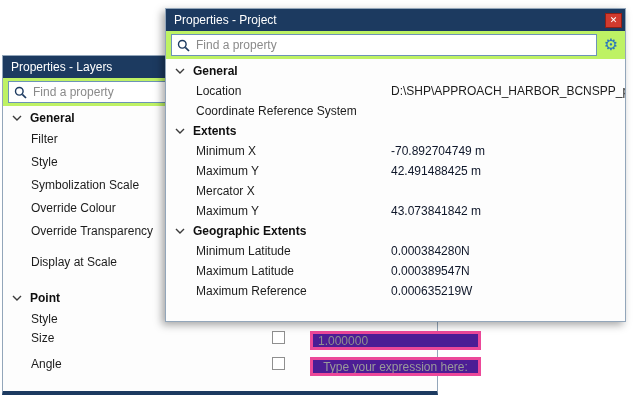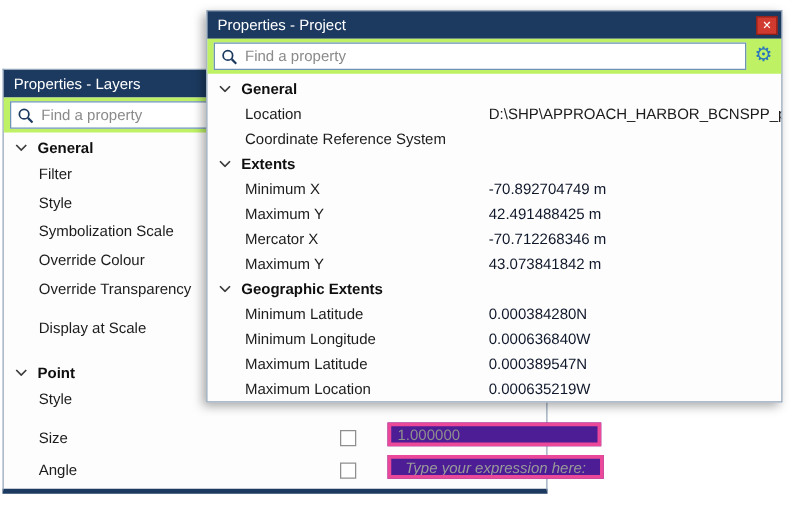--- a/index.html
+++ b/index.html
@@ -98,21 +98,21 @@
   .ltree .tree-item {
     height: 23px;
     line-height: 23px;
     padding-left: 28px;
     cursor: default;
   }
   .ltree .gap-before { margin-top: 8px; }
   .ltree .big-gap-before { margin-top: 14px; }
   .prop-row {
     height: 26px;
-    display: flex; align-items: flex-end;
+    display: flex; align-items: flex-start;
     padding-left: 28px;
     gap: 20px;
   }
   .prop-row .plabel { width: 221px; flex: none; }
   .checkbox {
     width: 13px; height: 13px;
     border: 1px solid #8f8f8f;
     background: #ffffff;
     margin-right: 5px;
     flex: none;
@@ -120,21 +120,21 @@
   }
   .field {
     width: 174px; height: 19px;
     border: 3px solid #ec4899;
     background: #4c1d95;
     color: #8f8f8f;
     font: inherit;
     padding: 0 5px;
     outline: none;
   }
-  .field.centered { text-align: center; font-style: italic; }
+  .field.centered { text-align: center; }
   .field::placeholder { color: #9a9a9a; }
 
   
   .ptree .prow {
     height: 20px;
     display: flex; align-items: center;
     padding-left: 30px;
     overflow: hidden;
     white-space: nowrap;
   }
@@ -249,48 +249,43 @@
       <div class="prow">
         <span class="pname">Minimum X</span>
         <span class="pvalue muted">-70.892704749 m</span>
       </div>
       <div class="prow">
         <span class="pname">Maximum Y</span>
         <span class="pvalue muted">42.491488425 m</span>
       </div>
       <div class="prow">
         <span class="pname">Mercator X</span>
-        <span class="pvalue muted">-70.712268346 m</span>
       </div>
       <div class="prow">
         <span class="pname">Maximum Y</span>
         <span class="pvalue muted">43.073841842 m</span>
       </div>
 
       <div class="tree-header">
         <span class="chev">
           <svg width="10" height="6" viewBox="0 0 10 6">
               <polyline points="1,1 5,5 9,1" fill="none" stroke="#3c3c3c" stroke-width="1.4"></polyline>
             </svg>
         </span>
         <span>Geographic Extents</span>
       </div>
       <div class="prow">
         <span class="pname">Minimum Latitude</span>
         <span class="pvalue muted">0.000384280N</span>
       </div>
       <div class="prow">
-        <span class="pname">Minimum Longitude</span>
-        <span class="pvalue muted">0.000636840W</span>
-      </div>
-      <div class="prow">
         <span class="pname">Maximum Latitude</span>
         <span class="pvalue muted">0.000389547N</span>
       </div>
       <div class="prow">
-        <span class="pname">Maximum Location</span>
+        <span class="pname">Maximum Reference</span>
         <span class="pvalue muted">0.000635219W</span>
       </div>
 
     </div>
   </section>
 
 </div>
 
 </body></html>

